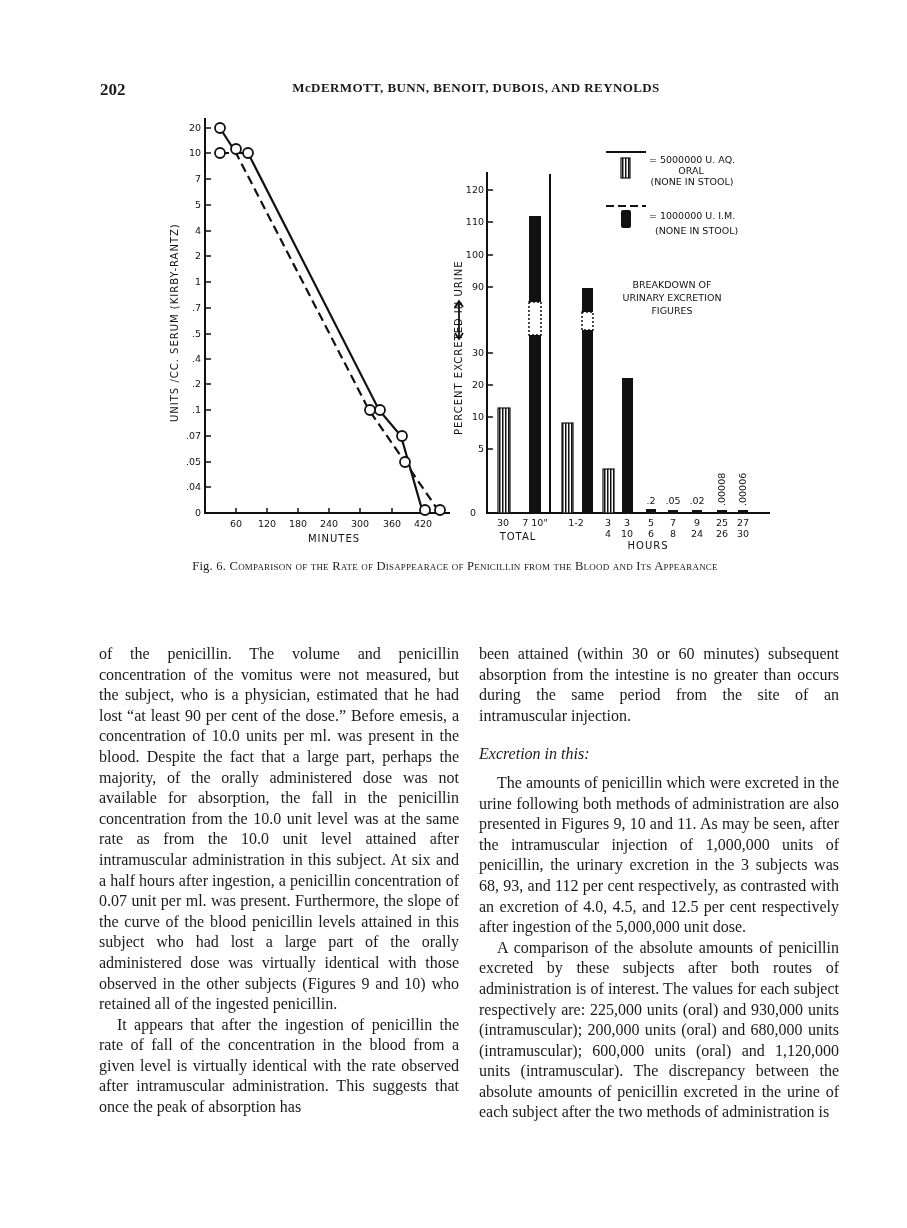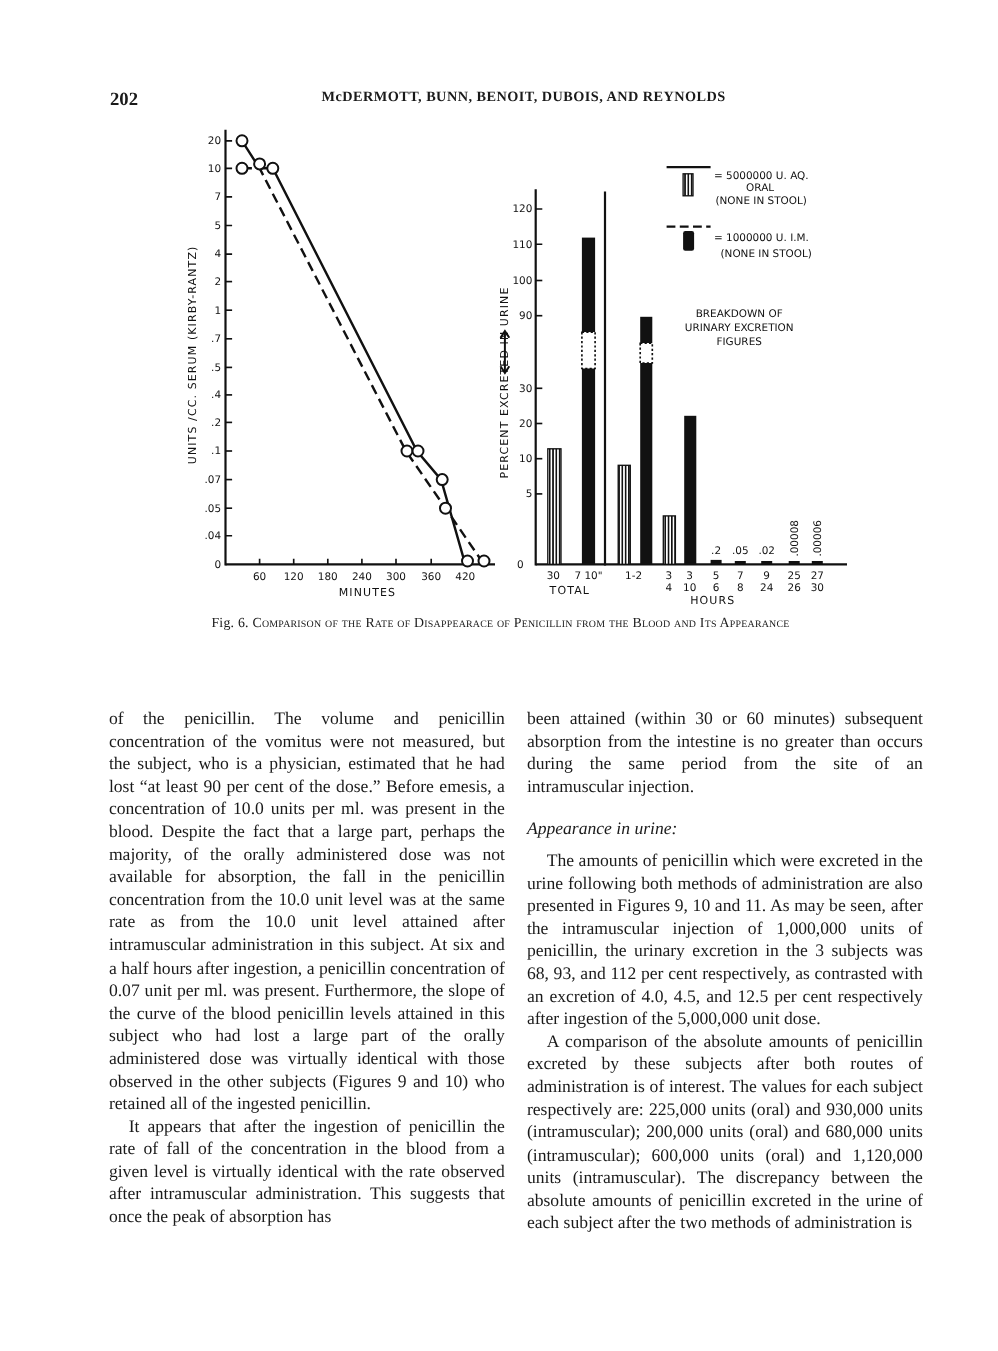--- a/index.html
+++ b/index.html
@@ -226,16 +226,16 @@
   <span class="sc">Comparison of the Rate of Disappearace of Penicillin from the Blood and Its Appearance</span><br>
 </div>
 
 <div class="col col-left">
   <p>of the penicillin. The volume and penicillin concentration of the vomitus were not measured, but the subject, who is a physician, estimated that he had lost “at least 90 per cent of the dose.” Before emesis, a concentration of 10.0 units per ml. was present in the blood. Despite the fact that a large part, perhaps the majority, of the orally administered dose was not available for absorption, the fall in the penicillin concentration from the 10.0 unit level was at the same rate as from the 10.0 unit level attained after intramuscular administration in this subject. At six and a half hours after ingestion, a penicillin concentration of 0.07 unit per ml. was present. Furthermore, the slope of the curve of the blood penicillin levels attained in this subject who had lost a large part of the orally administered dose was virtually identical with those observed in the other subjects (Figures 9 and 10) who retained all of the ingested penicillin.</p>
   <p class="indent">It appears that after the ingestion of penicillin the rate of fall of the concentration in the blood from a given level is virtually identical with the rate observed after intramuscular administration. This suggests that once the peak of absorption has</p>
 </div>
 
 <div class="col col-right">
   <p>been attained (within 30 or 60 minutes) subsequent absorption from the intestine is no greater than occurs during the same period from the site of an intramuscular injection.</p>
-  <p class="section-head">Appearance in urine:</p>
+  <p class="section-head">Excretion in this:</p>
   <p class="indent">The amounts of penicillin which were excreted in the urine following both methods of administration are also presented in Figures 9, 10 and 11. As may be seen, after the intramuscular injection of 1,000,000 units of penicillin, the urinary excretion in the 3 subjects was 68, 93, and 112 per cent respectively, as contrasted with an excretion of 4.0, 4.5, and 12.5 per cent respectively after ingestion of the 5,000,000 unit dose.</p>
   <p class="indent">A comparison of the absolute amounts of penicillin excreted by these subjects after both routes of administration is of interest. The values for each subject respectively are: 225,000 units (oral) and 930,000 units (intramuscular); 200,000 units (oral) and 680,000 units (intramuscular); 600,000 units (oral) and 1,120,000 units (intramuscular). The discrepancy between the absolute amounts of penicillin excreted in the urine of each subject after the two methods of administration is</p>
 </div>
 
 </body></html>

